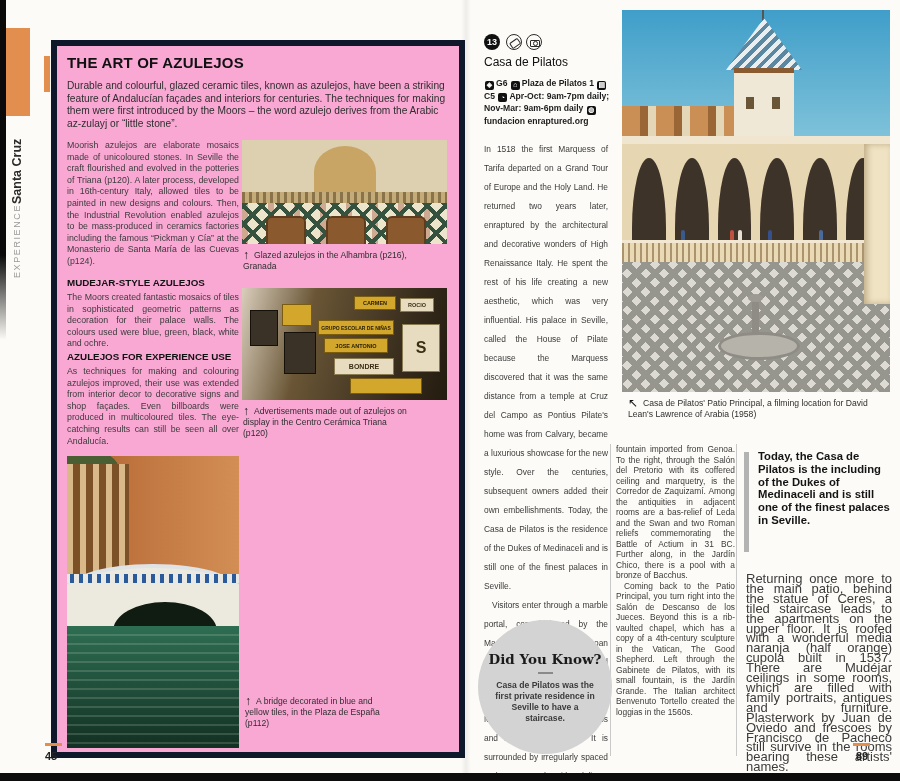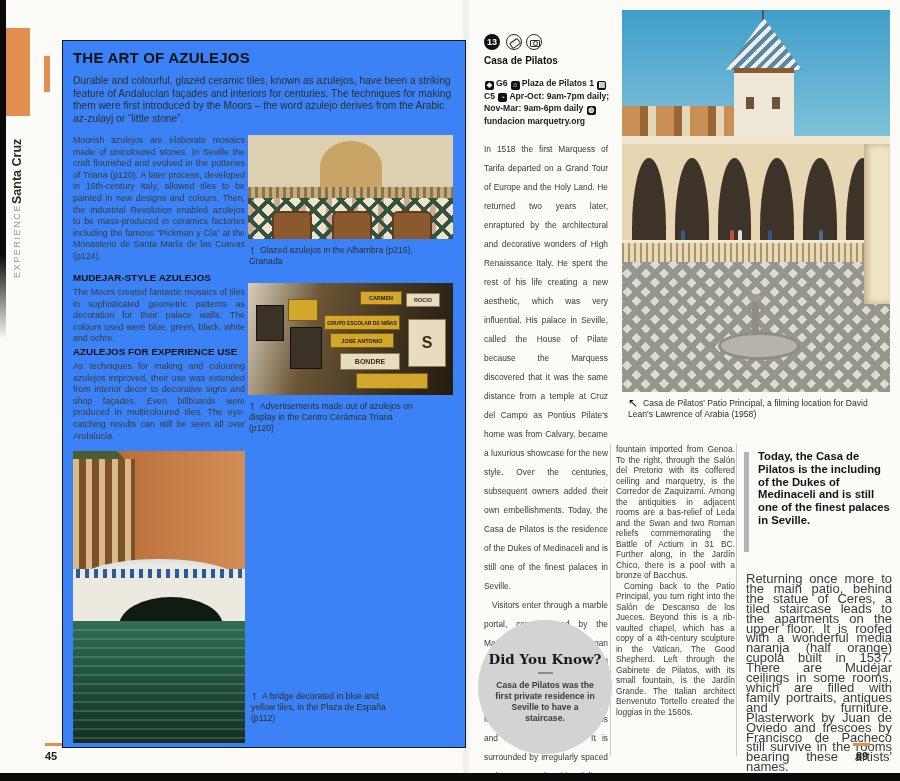--- a/index.html
+++ b/index.html
@@ -10,21 +10,21 @@
   #left-edge{left:0;top:0;width:6px;height:340px;background:linear-gradient(#0a0a0a 75%,rgba(10,10,10,0));}
   #bottom-edge{left:0;bottom:0;width:900px;height:8px;background:#0c0c0c;}
   #gutter{left:461px;top:0;width:10px;height:773px;background:linear-gradient(90deg,rgba(0,0,0,0),rgba(0,0,0,.06),rgba(0,0,0,0));}
   
   #side-tab{left:6px;top:28px;width:24px;height:88px;background:#e18e4f;}
   #side-text{left:0px;top:118px;width:34px;height:190px;display:flex;align-items:center;justify-content:center;
              writing-mode:vertical-rl;transform:rotate(180deg);}
   #side-text .area{font-weight:bold;color:#2b2b2b;font-size:12.5px;}
   #side-text .section{color:#999;font-size:9px;letter-spacing:1.6px;margin-top:10px;}
   
-  #feature-box{left:62px;top:40px;width:402px;height:706px;border:1px solid #0f172a;background:#3b82f6;}
+  #feature-box{left:51px;top:40px;width:402px;height:706px;border:6px solid #0f172a;background:#f9a8d4;}
   #feature-accent{left:44px;top:56px;width:6px;height:36px;background:#e18e4f;}
   .fb-title{left:10px;top:8px;font-size:15px;font-weight:bold;color:#111;letter-spacing:.2px;}
   .fb-intro{left:10px;top:34px;width:380px;font-size:10.2px;line-height:12.6px;color:#2e2e2e;}
   .fb-col{width:172px;font-size:8.8px;line-height:11.6px;text-align:justify;color:#3a3a3a;}
   .fb-sub{font-size:9.8px;font-weight:bold;color:#111;}
   .cap{font-size:8.6px;line-height:11px;color:#2e2e2e;}
   .cap .arrow{font-size:12px;color:#111;margin-right:5px;float:left;}
   
   .photo{overflow:hidden;}
   #photo-alhambra{left:185px;top:94px;width:205px;height:104px;background:#ddd0b0;}
@@ -57,21 +57,21 @@
      background:linear-gradient(#2e6e52,#123023);}
   .br-streaks{position:absolute;left:0;top:178px;width:172px;height:110px;opacity:.5;
      background:repeating-linear-gradient(180deg,rgba(220,230,210,.35) 0 2px,rgba(0,0,0,0) 2px 9px);}
   
   .badge{left:484px;top:34px;width:16px;height:16px;border-radius:50%;background:#111;color:#fff;
          font-size:9px;font-weight:bold;display:flex;align-items:center;justify-content:center;}
   .hcircle{top:34px;width:16px;height:16px;border-radius:50%;border:1.3px solid #2b2b2b;box-sizing:border-box;}
   .tkt{position:absolute;left:3px;top:4.5px;width:8px;height:4.5px;border:1px solid #2b2b2b;border-radius:1.5px;transform:rotate(-35deg);}
   .cam{position:absolute;left:3px;top:4.5px;width:8px;height:5.5px;border:1px solid #2b2b2b;border-radius:1px;}
   .cam i{position:absolute;left:2.4px;top:0.9px;width:2.6px;height:2.6px;border:1px solid #2b2b2b;border-radius:50%;display:block;}
-  .entry-title{left:484px;top:55px;font-size:10px;font-weight:bold;color:#111;}
+  .entry-title{left:484px;top:55px;font-size:12px;font-weight:normal;color:#111;}
   #info{left:484px;top:77px;width:132px;font-size:8.6px;font-weight:bold;line-height:12px;color:#1c1c1c;}
   .ibx{display:inline-flex;width:9px;height:9px;background:#111;color:#fff;border-radius:2px;
        font-size:7px;align-items:center;justify-content:center;margin:0 2px 0 1px;vertical-align:-1px;}
   .bcol{font-size:8.4px;text-align:justify;color:#3b3b3b;}
   .bcol p{margin:0;}
   .bcol p.ind{text-indent:8px;}
   #col1{left:484px;top:140px;width:124px;line-height:19px;}
   #col2{left:616px;top:444px;width:119px;line-height:10.5px;}
   #col3{left:746px;top:574px;width:146px;line-height:9.9px;font-size:13px;text-align:justify;color:#3b3b3b;}
   .vline{width:1px;background:#c9c9c9;top:444px;height:312px;}
@@ -196,21 +196,21 @@
         <i></i>
       </span>
     </div>
   <div class="abs entry-title">Casa de Pilatos</div>
 
   <div class="abs" id="info">
     <span class="ibx">◈</span><span>G6</span>
     <span class="ibx">⌂</span><span>Plaza de Pilatos 1</span>
     <span class="ibx">▤</span><span>C5</span>
     <span class="ibx">◔</span><span>Apr-Oct: 9am-7pm daily; Nov-Mar: 9am-6pm daily</span>
-    <span class="ibx">◍</span><span>fundacion marquetry.org</span>
+    <span class="ibx">◍</span><span>fundacion enraptured.org</span>
   </div>
 
   <div class="abs bcol" id="col1">
     <p>In 1518 the first Marquess of Tarifa departed on a Grand Tour of Europe and the Holy Land. He returned two years later, enraptured by the architectural and decorative wonders of High Renaissance Italy. He spent the rest of his life creating a new aesthetic, which was very influential. His palace in Seville, called the House of Pilate because the Marquess discovered that it was the same distance from a temple at Cruz del Campo as Pontius Pilate's home was from Calvary, became a luxurious showcase for the new style. Over the centuries, subsequent owners added their own embellishments. Today, the Casa de Pilatos is the residence of the Dukes of Medinaceli and is still one of the finest palaces in Seville.</p>
     <p class="ind">Visitors enter through a marble portal, commissioned by the Marquess in 1529 from Genoan craftsmen. Across the arcaded carriage yard is the Patio Principal. This courtyard is Mudéjar in style with azulejos and intricate plasterwork. It is surrounded by irregularly spaced arches capped with delicate Gothic balustrades. In its corners stand three Roman statues, Minerva, a dancing muse and Ceres, and a fourth statue, a 5th-century BC original of the Greek goddess Athena. In its centre is a</p>
   </div>
   <div class="abs vline" style="left:610px;"></div>
   <div class="abs bcol" id="col2">
     <p>fountain imported from Genoa. To the right, through the Salón del Pretorio with its coffered ceiling and marquetry, is the Corredor de Zaquizamí. Among the antiquities in adjacent rooms are a bas-relief of Leda and the Swan and two Roman reliefs commemorating the Battle of Actium in 31 BC. Further along, in the Jardín Chico, there is a pool with a bronze of Bacchus.</p>
     <p class="ind">Coming back to the Patio Principal, you turn right into the Salón de Descanso de los Jueces. Beyond this is a rib-vaulted chapel, which has a copy of a 4th-century sculpture in the Vatican, The Good Shepherd. Left through the Gabinete de Pilatos, with its small fountain, is the Jardín Grande. The Italian architect Benvenuto Tortello created the loggias in the 1560s.</p>

